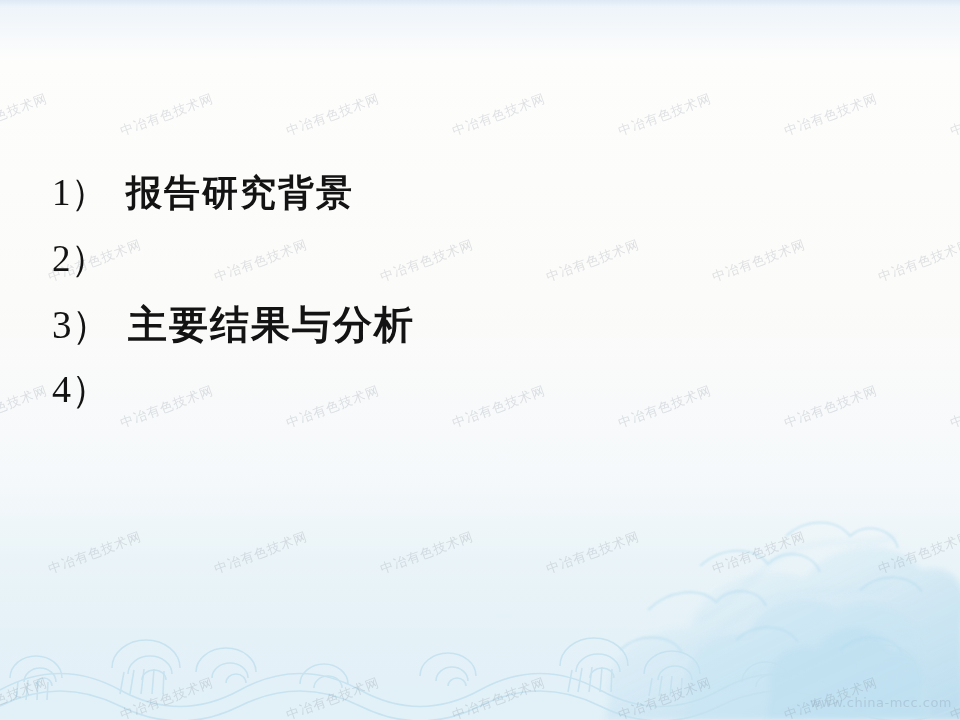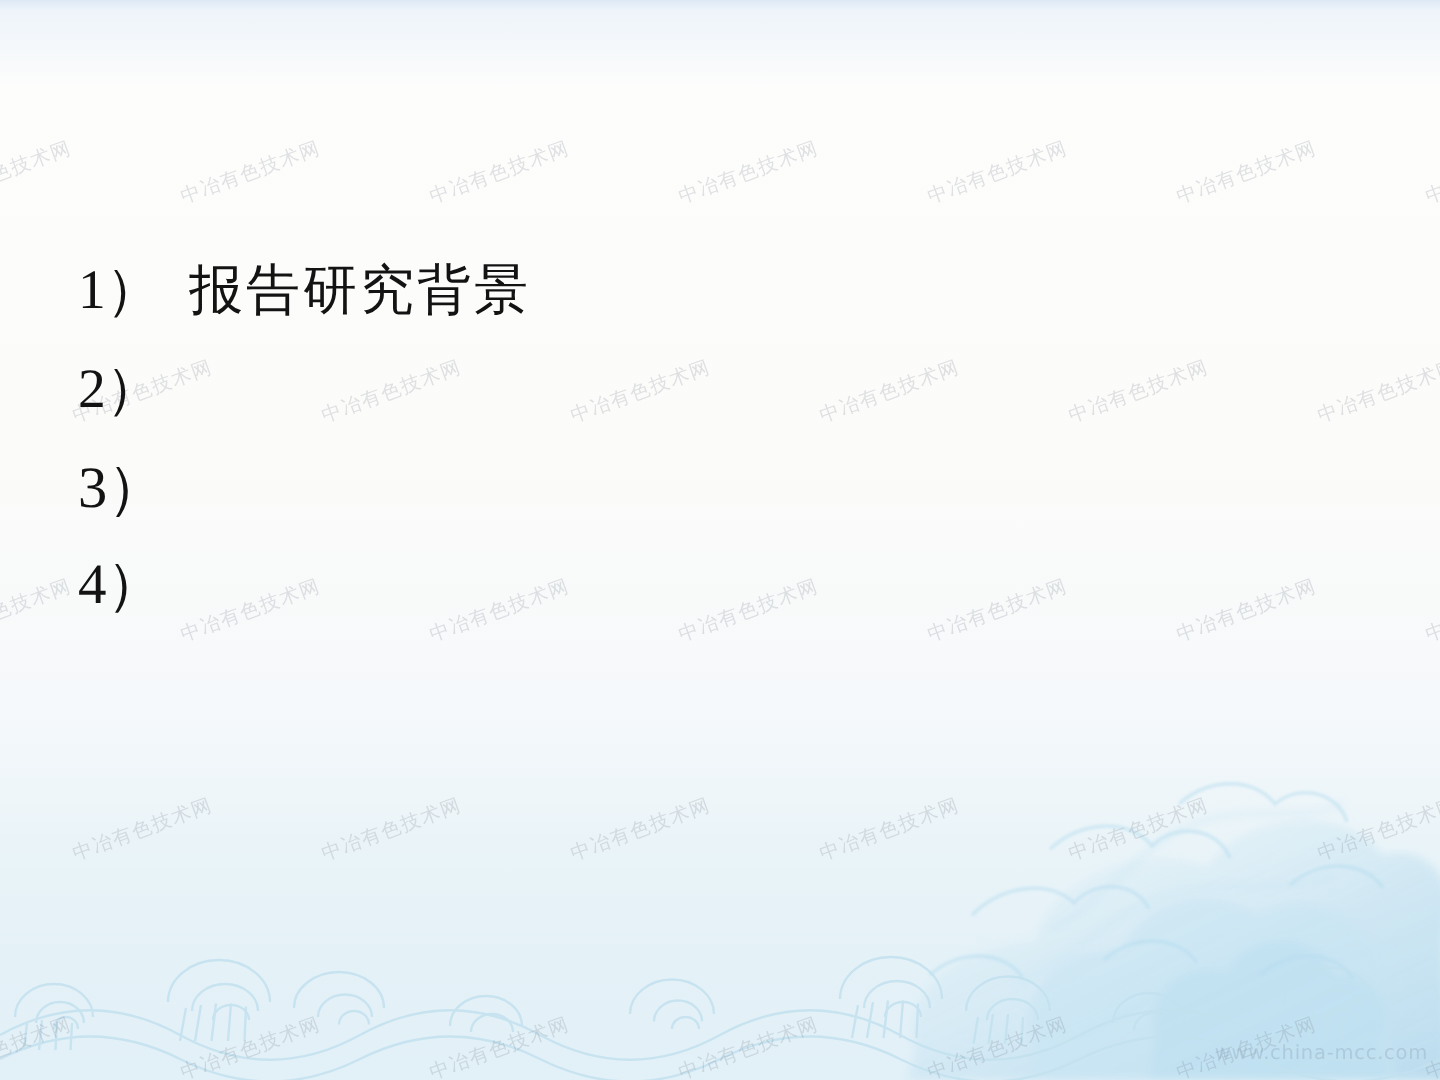--- a/index.html
+++ b/index.html
@@ -82,21 +82,21 @@
     font-family:"DejaVu Serif", serif;
     white-space:nowrap;
   }
   .num {
     font-family:"Liberation Serif", serif;
     font-weight:400;
     display:inline-block;
   }
   .txt {
     font-family:"DejaVu Serif", serif;
-    font-weight:400;
+    font-weight:700;
     letter-spacing:2px;
   }
 
   .item-1 { height:66px; font-size:36px; }
   .item-1 .num { font-size:37px; width:74px; }
   .item-2 { height:64px; font-size:36px; }
   .item-2 .num { font-size:37px; width:74px; }
   .item-3 { height:66px; font-size:39px; }
   .item-3 .num { font-size:39px; width:76px; }
   .item-4 { height:64px; font-size:38px; }
@@ -253,20 +253,21 @@
   <div id="outline">
     <div class="item item-1">
       <span class="num">1）</span>
       <span class="txt">报告研究背景</span>
     </div>
     <div class="item item-2">
       <span class="num">2）</span>
     </div>
     <div class="item item-3">
       <span class="num">3）</span>
+      <span class="txt">主要结果与分析</span>
     </div>
     <div class="item item-4">
       <span class="num">4）</span>
     </div>
   </div>
 
   <div id="corner-url">www.china-mcc.com</div>
 
 </div>
 

